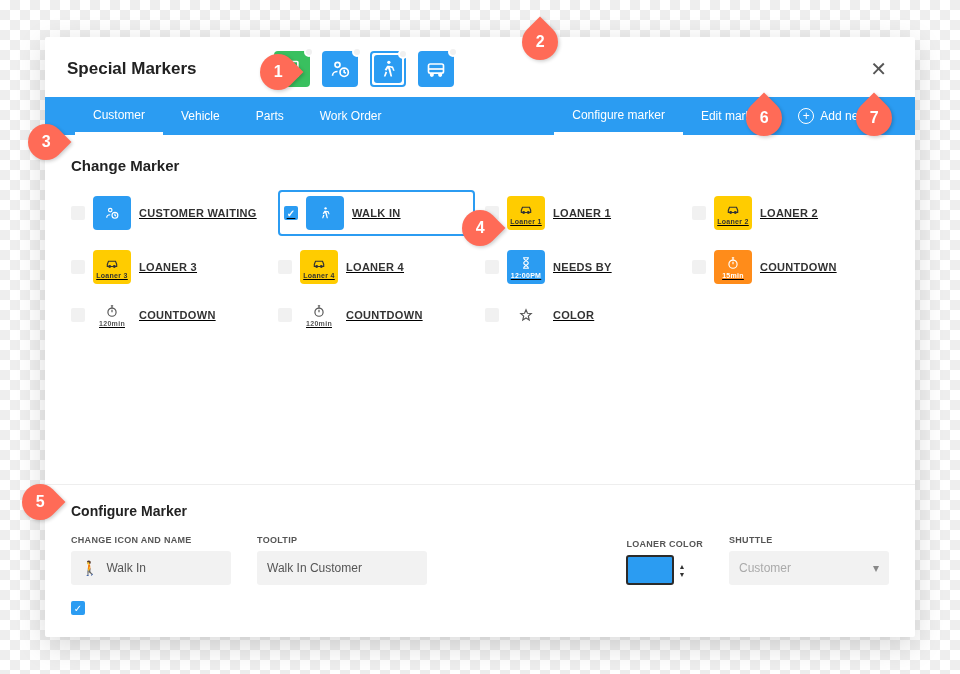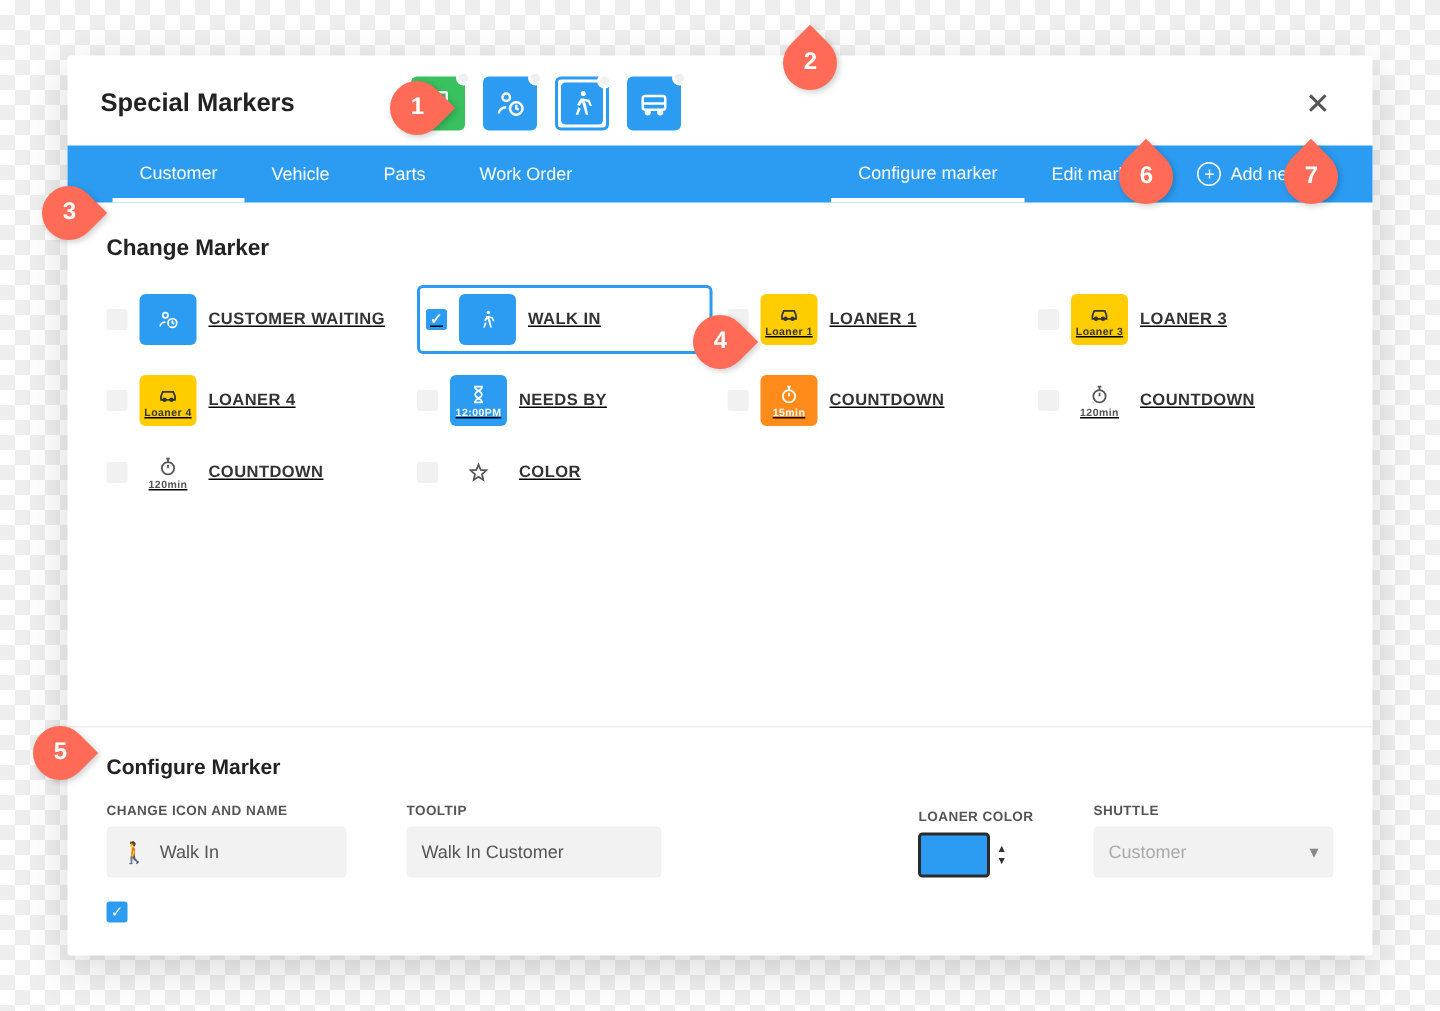--- a/index.html
+++ b/index.html
@@ -50,21 +50,21 @@
   .badge .sub{font-size:7px;margin-top:2px;}
   .badge.blue{background:#2b9cf2;}
   .badge.yellow{background:#ffcc00;color:#333;}
   .badge.orange{background:#ff8c1a;}
   .badge.white{background:#fff;border:0;color:#555;}
   .badge svg{width:18px;height:14px;}
   
   .divider{height:1px;background:#eee;margin:0;}
   .cfg{padding:18px 26px 22px;}
   .cfg h2{font-size:14px;font-weight:600;color:#222;margin-bottom:16px;}
-  .cfg-row{display:flex;gap:40px;align-items:flex-end;}
+  .cfg-row{display:flex;gap:26px;align-items:flex-end;}
   .fld{display:flex;flex-direction:column;gap:6px;}
   .fld label{font-size:9px;letter-spacing:.3px;color:#555;font-weight:600;}
   .inp{height:34px;background:#f2f2f2;border:none;border-radius:3px;padding:0 10px;font-size:12px;color:#555;display:flex;align-items:center;gap:8px;}
   .inp.icon-inp{width:160px;}
   .inp.tooltip-inp{width:170px;}
   .swatch-wrap{display:flex;align-items:center;gap:4px;}
   .swatch{width:48px;height:30px;border:2px solid #2b2b2b;border-radius:3px;}
   .stepper{display:flex;flex-direction:column;gap:1px;}
   .stepper span{font-size:7px;line-height:1;color:#333;}
   .sel-inp{width:160px;justify-content:space-between;}
@@ -184,20 +184,32 @@
     <span>LOANER 1</span>
   </div>
         <div class="opt">
     <div class="chk "></div>
     <div class="badge yellow">
       <svg viewBox="0 0 24 24" fill="none" stroke="#333" stroke-width="2">
               <path d="M4 14l2-5h12l2 5v4H4z"></path>
               <circle cx="8" cy="18" r="1.5"></circle>
               <circle cx="16" cy="18" r="1.5"></circle>
             </svg>
+      <div class="sub">Loaner 2</div>
+    </div>
+    <span>LOANER 2</span>
+  </div>
+        <div class="opt">
+    <div class="chk "></div>
+    <div class="badge yellow">
+      <svg viewBox="0 0 24 24" fill="none" stroke="#333" stroke-width="2">
+              <path d="M4 14l2-5h12l2 5v4H4z"></path>
+              <circle cx="8" cy="18" r="1.5"></circle>
+              <circle cx="16" cy="18" r="1.5"></circle>
+            </svg>
       <div class="sub">Loaner 3</div>
     </div>
     <span>LOANER 3</span>
   </div>
         <div class="opt">
     <div class="chk "></div>
     <div class="badge yellow">
       <svg viewBox="0 0 24 24" fill="none" stroke="#333" stroke-width="2">
               <path d="M4 14l2-5h12l2 5v4H4z"></path>
               <circle cx="8" cy="18" r="1.5"></circle>

